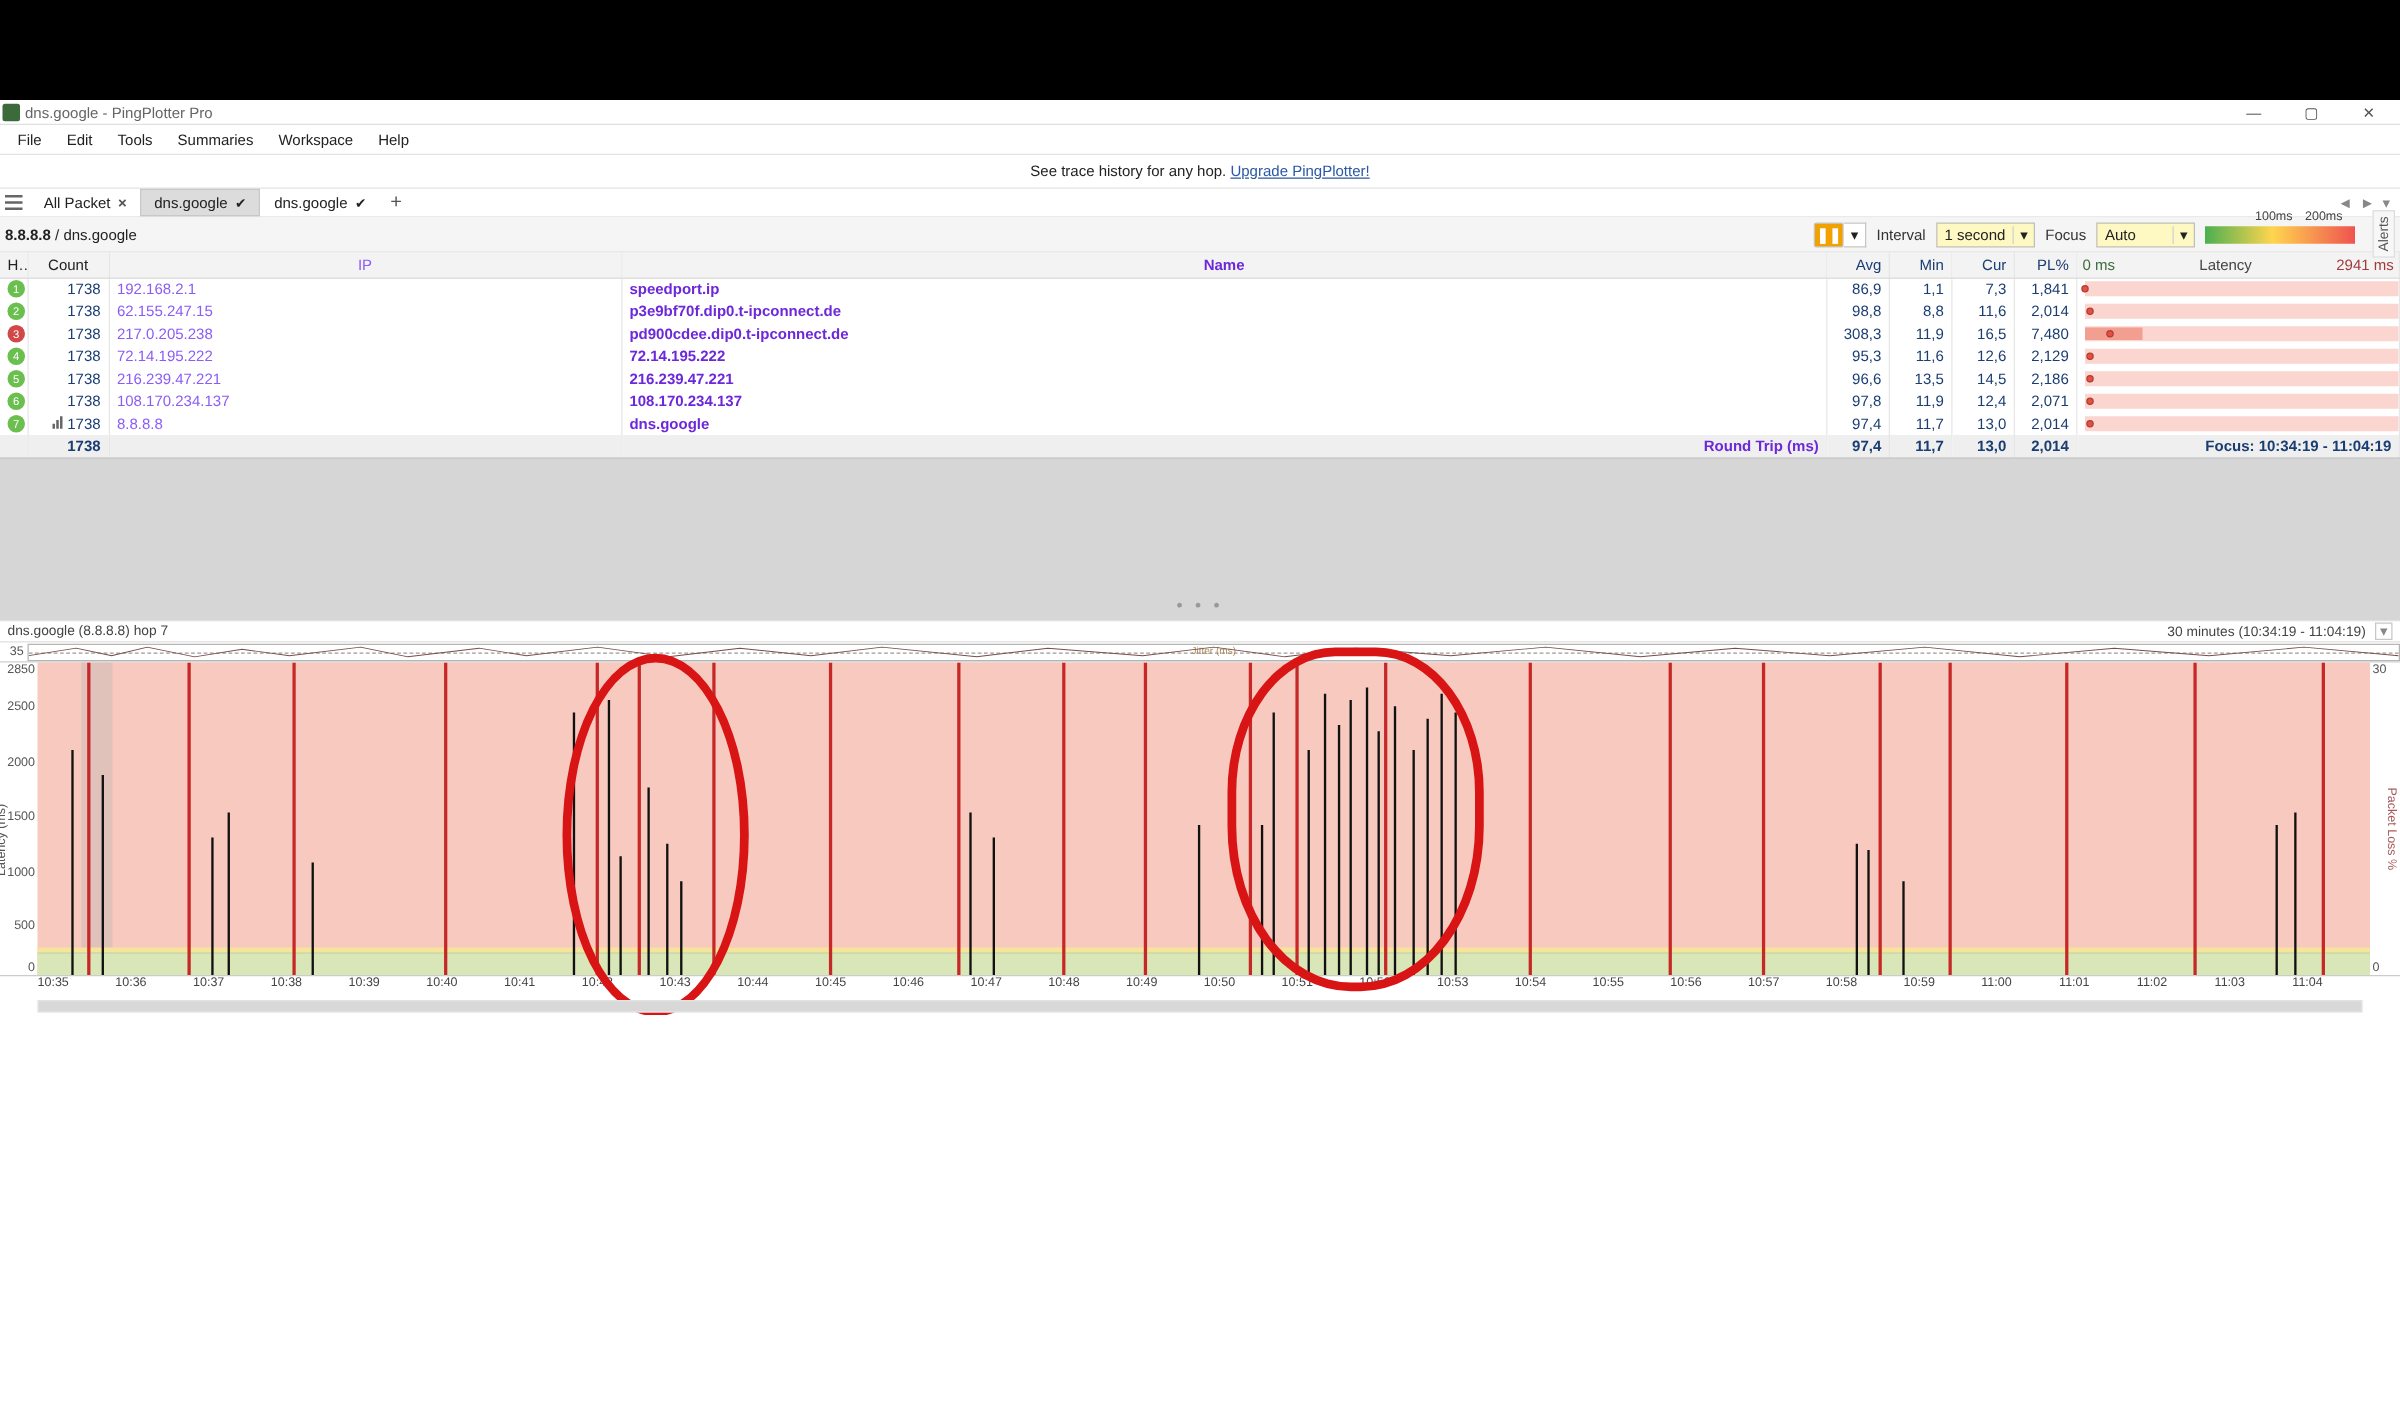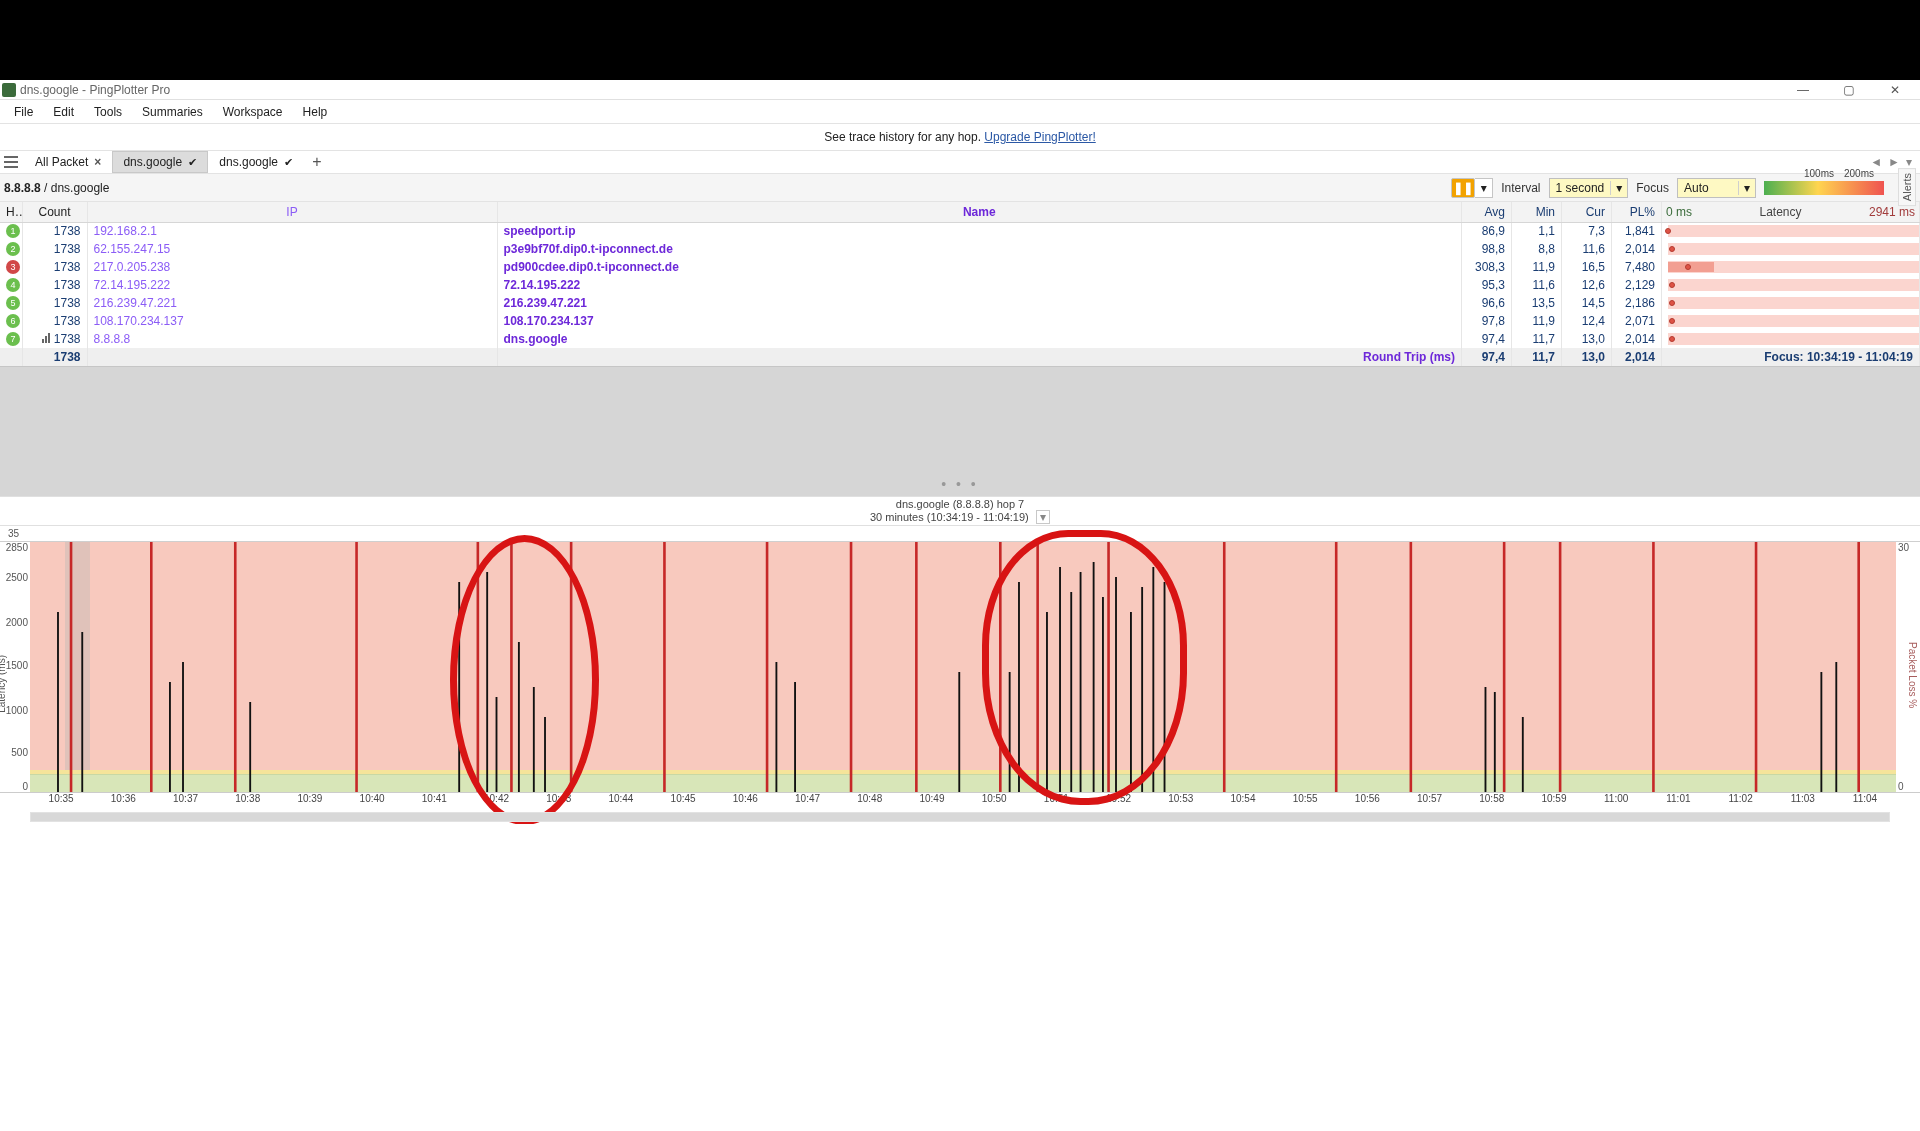--- a/index.html
+++ b/index.html
@@ -60,38 +60,38 @@
   .lat-bar-wrap .pinkfill { position:absolute; left:6px; right:0; top:2px; bottom:2px; background:#fbd5cf; }
   .lat-bar-wrap .pinkfill2 { position:absolute; left:6px; top:3px; bottom:3px; background:#f29f92; width:46px; }
   .lat-bar-wrap .dot { position:absolute; top:50%; width:6px; height:6px; border-radius:50%; background:#de5346; transform:translate(-50%,-50%); border:1px solid #b53b30; }
   .lat-head { display:flex; justify-content:space-between; align-items:center; padding:0 4px; color:#444; }
   .lat-head .min { color:#3a6b3a; }
   .lat-head .max { color:#a13b3b; }
   .summary-row td { background:#efefef; color:#1a3d72; font-weight:600; height:20px; }
   .gray-gap { height:130px; background:#d6d6d6; border-top:1px solid #c6c6c6; position:relative; }
   .grip { position:absolute; bottom:4px; left:50%; transform:translateX(-50%); color:#999; font-size:14px; letter-spacing:3px; }
 
-  .graph-header { display:flex; justify-content:space-between; align-items:center; padding:1px 6px; border-top:1px solid #e0e0e0; border-bottom:1px solid #e0e0e0; background:#fff;flex-direction:column; }
+  .graph-header { display:flex; justify-content:space-between; align-items:center; padding:1px 6px; border-top:1px solid #e0e0e0; border-bottom:1px solid #e0e0e0; background:#fff; }
   .mini-strip { display:flex; align-items:center; height:16px; border-bottom:1px solid #cfcfcf; }
   .mini-strip .y { width:22px; text-align:right; padding-right:3px; font-size:10px; color:#555; }
   .mini-strip .strip { flex:1; height:14px; background:#fff; border:1px solid #b5b5b5; position:relative; overflow:hidden; }
   .mini-strip .strip .mid { position:absolute; top:50%; border-top:1px dashed #9a9a9a; left:0; right:0; }
   .mini-strip .strip svg { position:absolute; left:0; top:0; width:100%; height:100%; }
 
   .main-graph { display:flex; height:250px; }
   .main-graph .yaxis { width:30px; display:flex; flex-direction:column; padding:0 2px; font-size:10px; color:#555; position:relative; }
   .main-graph .yaxis.right { text-align:right; }
   .main-graph .plot { flex:1; position:relative; background:#f8c9be; }
   .main-graph .plot .greenband { position:absolute; left:0; right:0; bottom:0; height:18px; background:#d8e6b8; border-top:1px solid #c8d8a4; }
   .main-graph .plot .yellowband { position:absolute; left:0; right:0; bottom:18px; height:4px; background:#f5e49a; }
   .main-graph .plot svg { position:absolute; left:0; top:0; width:100%; height:100%; }
   .xaxis { display:flex; height:18px; border-top:1px solid #ccc; }
   .xaxis .pad { width:30px; }
   .xaxis .ticks { flex:1; display:flex; font-size:10px; color:#444; }
-  .xaxis .ticks span { flex:1; text-align:center; }
+  .xaxis .ticks span { flex:1; }
   .scrollbar { height:10px; background:#f0f0f0; margin:2px 30px 2px 30px; position:relative; border:1px solid #e2e2e2; }
   .scrollbar .thumb { position:absolute; left:0; right:0; top:0; bottom:0; background:#d8d8d8; }
 
   .circled { position:absolute; border:7px solid #d81414; border-radius:50% 50% 50% 50%; pointer-events:none; }
 
   .graph-header .chev { width:14px; height:14px; border:1px solid #c8c8c8; display:inline-flex; align-items:center; justify-content:center; margin-left:4px; color:#888; }
   .count-hdr { text-align:center !important; }
   .graph-header .ttl, .graph-header .rlabel { color:#444; font-size:11px; }
   .right-yaxis-label { position:absolute; right:2px; top:40%; writing-mode:vertical-rl; font-size:10px; color:#a75c5c; }
 
@@ -371,20 +371,27 @@
 <div class="graph-header">
   <span class="ttl">dns.google (8.8.8.8) hop 7</span>
   <span>
     <span class="rlabel">30 minutes (10:34:19 - 11:04:19)</span>
     <span class="chev">▾</span>
   </span>
 </div>
 
 <div class="mini-strip">
   <span class="y">35</span>
+  <div class="strip">
+    <div class="mid"></div>
+    <span style="position:absolute;left:50%;top:0;transform:translateX(-50%);font-size:8px;color:#a85;">Jitter (ms)</span>
+    <svg viewBox="0 0 1000 14" preserveAspectRatio="none">
+      <polyline fill="none" stroke="#7a4d4d" stroke-width="0.8" points="0,10 20,3 35,10 50,2 70,11 90,4 110,10 140,2 160,11 190,3 210,10 240,2 270,11 300,3 330,10 360,2 400,11 430,3 470,10 500,2 530,11 560,3 600,10 640,2 680,11 720,3 760,10 800,2 840,11 880,3 920,10 960,2 1000,10"></polyline>
+    </svg>
+  </div>
 </div>
 
 <div class="main-graph">
   <div class="yaxis">
     <span style="position:absolute;left:-4px;top:45%;writing-mode:vertical-rl;transform:rotate(180deg);">Latency (ms)</span>
     <span style="position:absolute;right:2px;top:0">2850</span>
     <span style="position:absolute;right:2px;top:12%">2500</span>
     <span style="position:absolute;right:2px;top:30%">2000</span>
     <span style="position:absolute;right:2px;top:47%">1500</span>
     <span style="position:absolute;right:2px;top:65%">1000</span>

